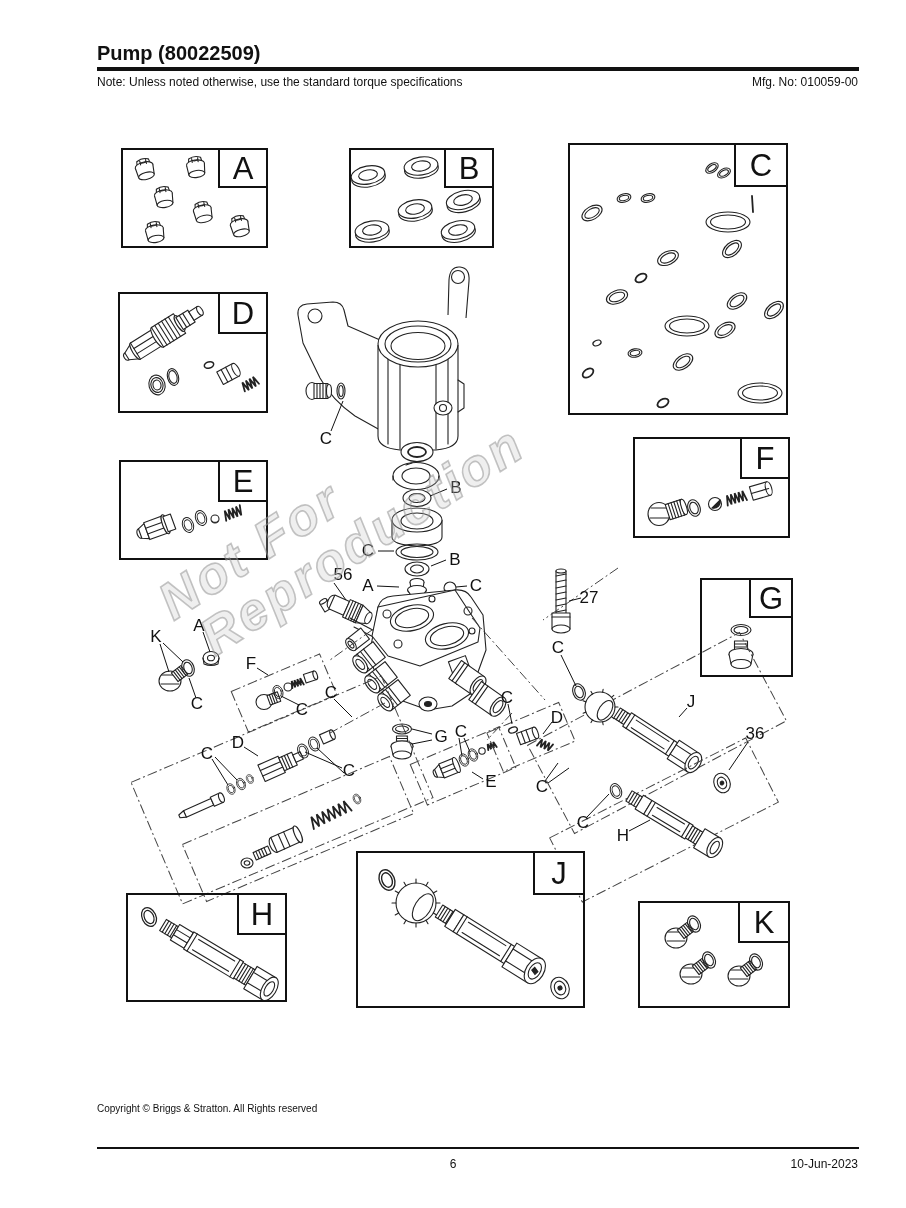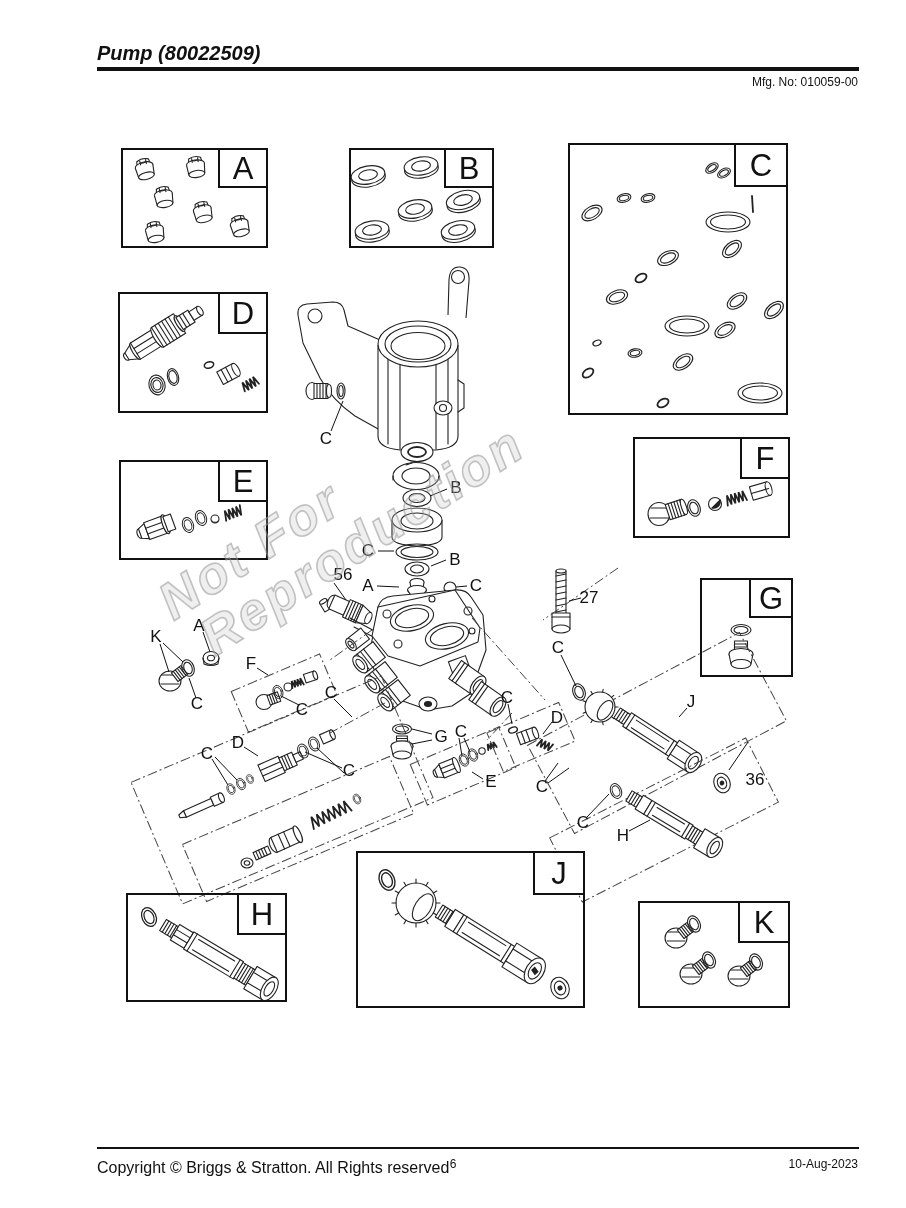--- a/index.html
+++ b/index.html
@@ -1,25 +1,25 @@
 <!DOCTYPE html>
 <html><head>
 <meta charset="utf-8">
 <style>
   html,body { margin:0; padding:0; background:#e8e8e8; }
   .page { position:relative; width:906px; height:1208px; background:#fff;
           font-family:"Liberation Sans", sans-serif; color:#111; overflow:hidden; margin:0 auto; }
 
   
-  .hdr-title { position:absolute; left:97px; top:42px; font-size:20px; font-style:italic; font-weight:bold; }
+  .hdr-title { position:absolute; left:97px; top:42px; font-size:20px; font-weight:bold; }
   .hdr-rule  { position:absolute; left:97px; top:67px; width:762px; height:4px; background:#111; }
   .hdr-note  { position:absolute; left:97px; top:75px; font-size:12px; }
   .hdr-mfg   { position:absolute; right:48px; top:75px; font-size:12px; }
   .ftr-rule  { position:absolute; left:97px; top:1147px; width:762px; height:2px; background:#111; }
-  .ftr-copy  { position:absolute; left:97px; top:1159px; font-size:16px; }
+  .ftr-copy  { position:absolute; left:97px; top:1103px; font-size:10px; }
   .ftr-page  { position:absolute; left:0; top:1157px; width:100%; text-align:center; font-size:12px; }
   .ftr-date  { position:absolute; right:48px; top:1157px; font-size:12px; }
 
   
   .gbox { position:absolute; border:2px solid #111; box-sizing:border-box; z-index:3; }
   .gtab { position:absolute; top:-2px; right:-2px; border:2px solid #111; background:#fff;
           display:flex; align-items:center; justify-content:center; font-size:31px; line-height:1; }
 
   
   .co { position:absolute; transform:translate(-50%,-50%); font-size:17px; z-index:4; white-space:nowrap; }
@@ -38,20 +38,21 @@
   svg .dd { stroke:#444; stroke-width:1; fill:none; stroke-dasharray:10 3 2 3; }
   svg .ld { stroke:#111; stroke-width:1; fill:none; }
 </style>
 </head>
 <body>
 
 <div class="page">
 
   <div class="hdr-title">Pump (80022509)</div>
   <div class="hdr-rule"></div>
+  <div class="hdr-note">Note: Unless noted otherwise, use the standard torque specifications</div>
   <div class="hdr-mfg">Mfg. No: 010059-00</div>
 
   <svg class="art" width="906" height="1208" viewBox="0 0 906 1208">
     <defs>
       <g id="tappet">
         <path class="f" d="M-6,-10 Q0,-13 6,-10 L7,-4 L-7,-4 Z"></path>
         <ellipse class="f" cx="0" cy="-4" rx="9" ry="4"></ellipse>
         <path class="f" d="M-9,-4 L-8,6 L8,6 L9,-4"></path>
         <ellipse class="f" cx="0" cy="6" rx="8" ry="3.5"></ellipse>
         <path class="s" d="M-3,-10 L-3,-6 M3,-10 L3,-6 M-3,-8 Q0,-6.5 3,-8"></path>
@@ -686,24 +687,24 @@
   <div class="co" style="left:302px; top:710px;">C</div>
   <div class="co" style="left:238px; top:743px;">D</div>
   <div class="co" style="left:207px; top:754px;">C</div>
   <div class="co" style="left:349px; top:771px;">C</div>
   <div class="co" style="left:558px; top:648px;">C</div>
   <div class="co" style="left:507px; top:698px;">C</div>
   <div class="co" style="left:557px; top:718px;">D</div>
   <div class="co" style="left:691px; top:702px;">J</div>
   <div class="co" style="left:441px; top:737px;">G</div>
   <div class="co" style="left:461px; top:732px;">C</div>
-  <div class="co" style="left:755px; top:780px;">36</div>
+  <div class="co" style="left:755px; top:734px;">36</div>
   <div class="co" style="left:491px; top:782px;">E</div>
   <div class="co" style="left:542px; top:787px;">C</div>
   <div class="co" style="left:583px; top:823px;">C</div>
   <div class="co" style="left:623px; top:836px;">H</div>
 
   <div class="ftr-rule"></div>
   <div class="ftr-copy">Copyright © Briggs &amp; Stratton. All Rights reserved</div>
   <div class="ftr-page">6</div>
-  <div class="ftr-date">10-Aug-2023</div>
+  <div class="ftr-date">10-Jun-2023</div>
 
 </div>
 
 </body></html>

